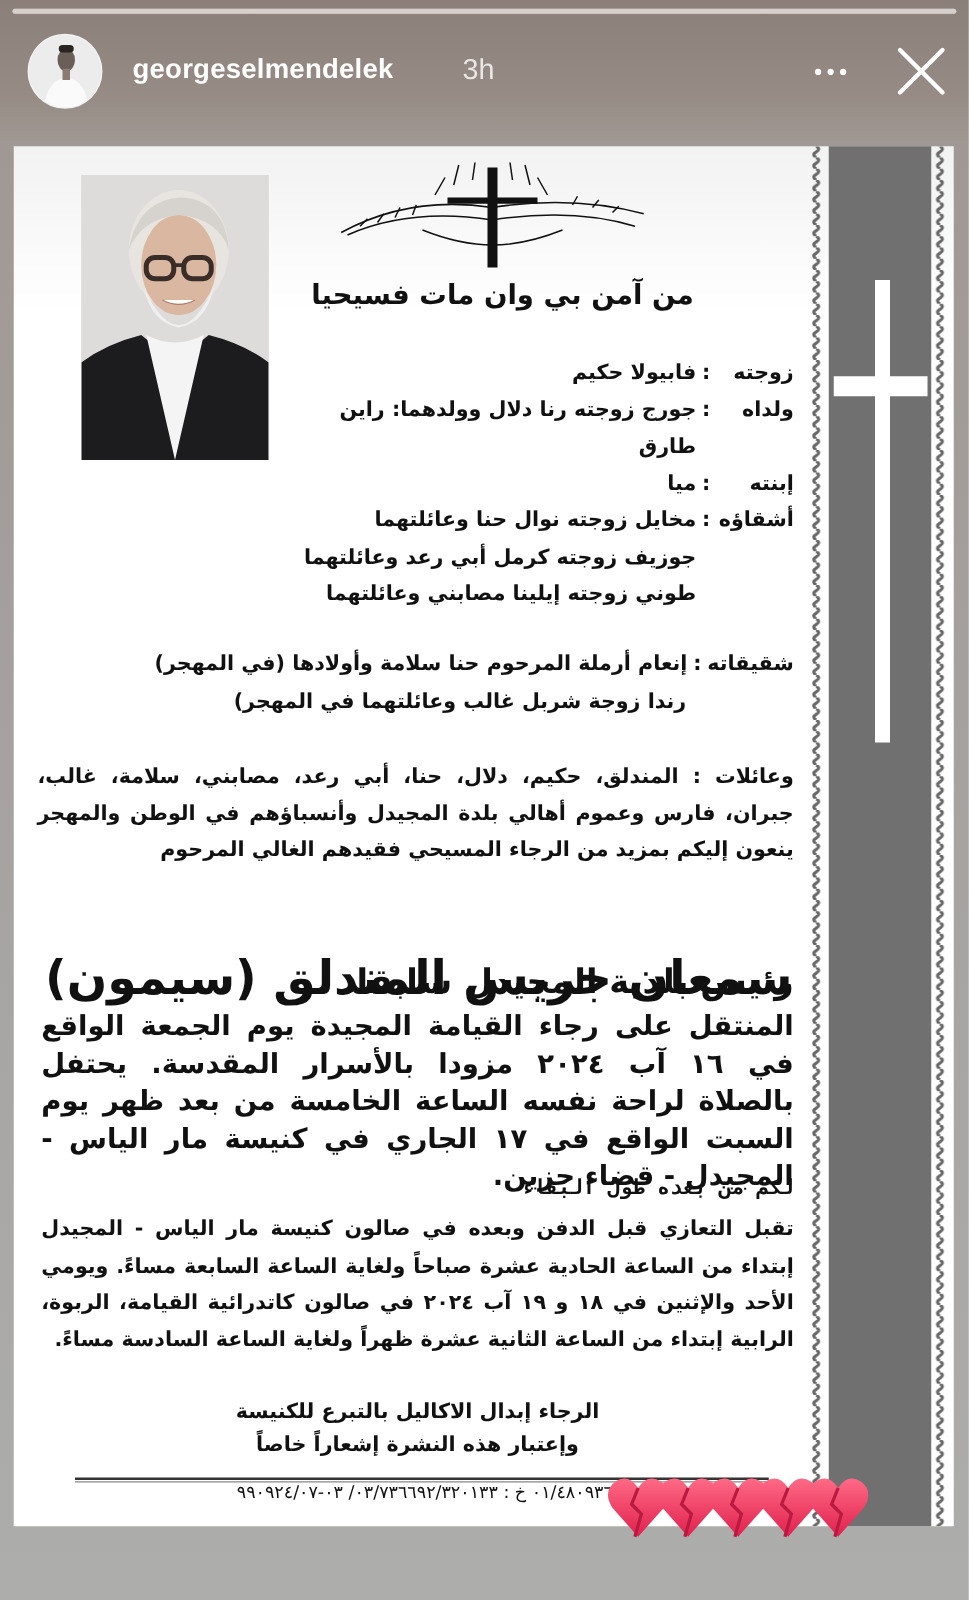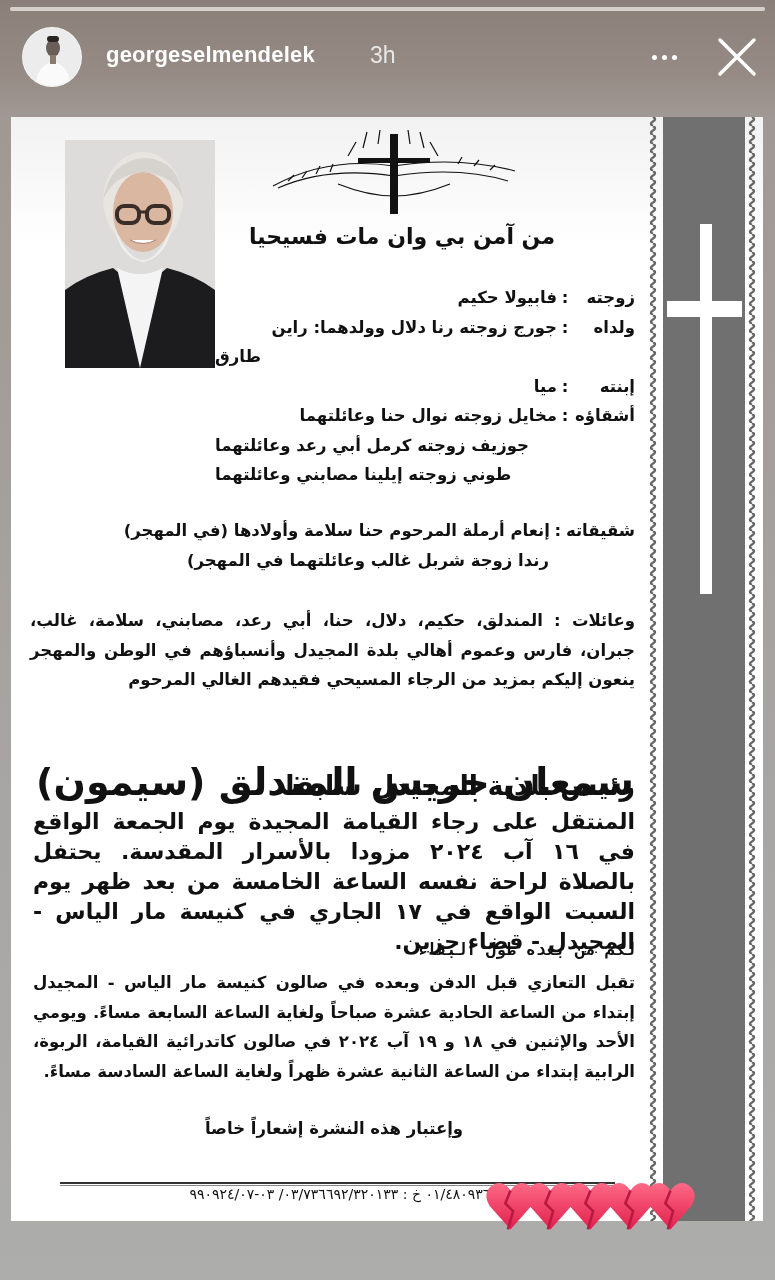--- a/index.html
+++ b/index.html
@@ -47,21 +47,21 @@
     position: absolute; left: 65px; top: 140px; width: 150px; height: 228px;
     background: #dcdbd9; overflow: hidden;
   }
   .ornament { position: absolute; left: 268px; top: 126px; width: 252px; height: 90px; }
   .text { position: absolute; direction: rtl; color: #111; font-family: "DejaVu Sans", sans-serif; font-weight: bold; }
   .verse { right: 220px; top: 224px; font-size: 22px; }
   .rel-block { right: 140px; top: 283px; width: 420px; font-size: 16.5px; line-height: 29.5px; }
   .rel-row { display: flex; direction: rtl; white-space: nowrap; }
   .rel-label { width: 62px; flex: none; }
   .rel-colon { width: 16px; flex: none; text-align: center; }
-  .rel-indent { padding-right: 78px; justify-content: flex-end; }
+  .rel-indent { padding-right: 78px; }
   .sisters { right: 140px; top: 516px; font-size: 16.5px; line-height: 29.5px; width: 540px; }
   .families { right: 140px; top: 606px; font-size: 16.5px; line-height: 29.5px; width: 605px; text-align: justify; }
   .name-title { right: 140px; top: 712px; width: 600px; text-align: center; font-size: 38px; margin-top: 48px; }
   .position-title { right: 140px; top: 770px; width: 600px; text-align: right; font-size: 27px; }
   .announce { right: 140px; top: 807px; width: 602px; font-size: 22px; line-height: 30px; text-align: justify; text-align-last: right; }
   .center-line { right: 140px; width: 602px; text-align: right; font-size: 16.5px; font-family: Liberation Mono, monospace; }
   .condolence-1 { top: 940px; }
   .condolences { right: 140px; top: 968px; width: 602px; font-size: 16.5px; line-height: 29.5px; text-align: justify; text-align-last: right; }
   .closing { right: 140px; width: 602px; text-align: center; font-size: 16.5px; line-height: 27px; top: 1115px; }
   .footer-rule { position: absolute; left: 60px; top: 1182px; width: 555px; height: 2px; background: #333; }
@@ -188,20 +188,21 @@
 <div class="text families">وعائلات : المندلق، حكيم، دلال، حنا، أبي رعد، مصابني، سلامة، غالب، جبران، فارس وعموم أهالي بلدة المجيدل وأنسباؤهم في الوطن والمهجر ينعون إليكم بمزيد من الرجاء المسيحي فقيدهم الغالي المرحوم</div>
 
 <div class="text name-title">سمعان جريس المندلق (سيمون)</div>
 <div class="text position-title">رئيس بلدية المجيدل سابقا</div>
 
 <div class="text announce">المنتقل على رجاء القيامة المجيدة يوم الجمعة الواقع في ١٦ آب ٢٠٢٤ مزودا بالأسرار المقدسة. يحتفل بالصلاة لراحة نفسه الساعة الخامسة من بعد ظهر يوم السبت الواقع في ١٧ الجاري في كنيسة مار الياس - المجيدل - قضاء جزين.</div>
 <div class="text center-line condolence-1">لكم من بعده طول البقاء</div>
 <div class="text condolences">تقبل التعازي قبل الدفن وبعده في صالون كنيسة مار الياس - المجيدل إبتداء من الساعة الحادية عشرة صباحاً ولغاية الساعة السابعة مساءً. ويومي الأحد والإثنين في ١٨ و ١٩ آب ٢٠٢٤ في صالون كاتدرائية القيامة، الربوة، الرابية إبتداء من الساعة الثانية عشرة ظهراً ولغاية الساعة السادسة مساءً.</div>
 
 <div class="text closing">
+  <div>الرجاء إبدال الاكاليل بالتبرع للكنيسة</div>
   <div>وإعتبار هذه النشرة إشعاراً خاصاً</div>
 </div>
 
 <div class="footer-rule"></div>
 <div class="footer-rule2"></div>
 <div class="text contact">ن ٠١/٤٨٠٩٣٦ خ : ٠٣/٧٣٦٦٩٢/٣٢٠١٣٣/ ٠٣-٩٩٠٩٢٤/٠٧</div>
 
 <div class="side-gray"></div>
 <svg class="wave wave-left" viewBox="0 0 10 1104" preserveAspectRatio="none">
   <defs>

